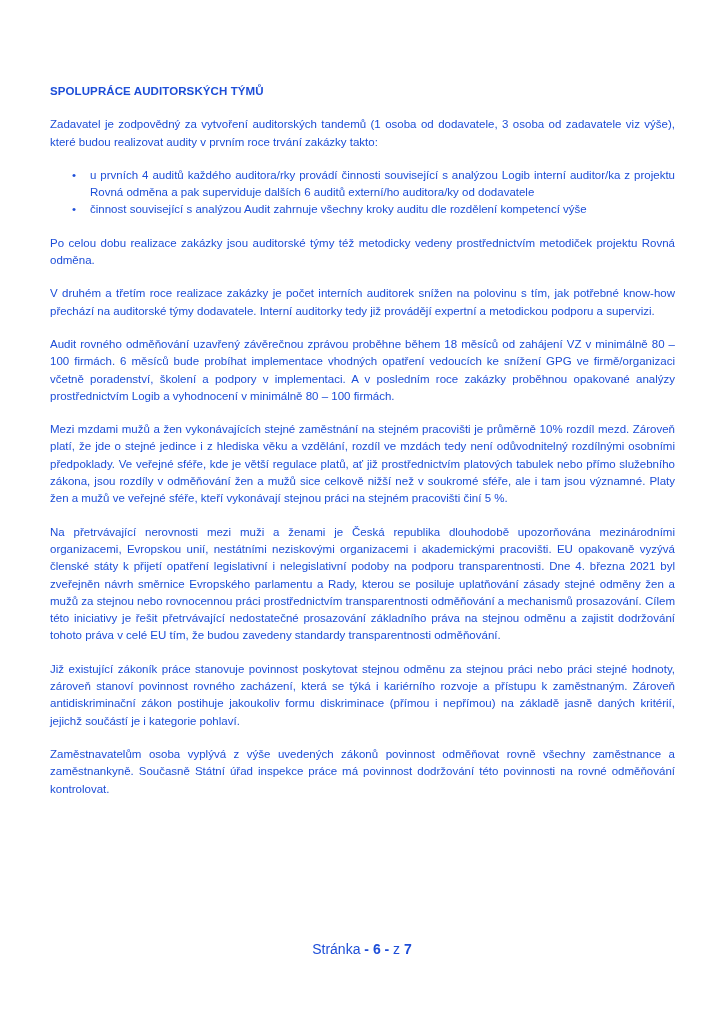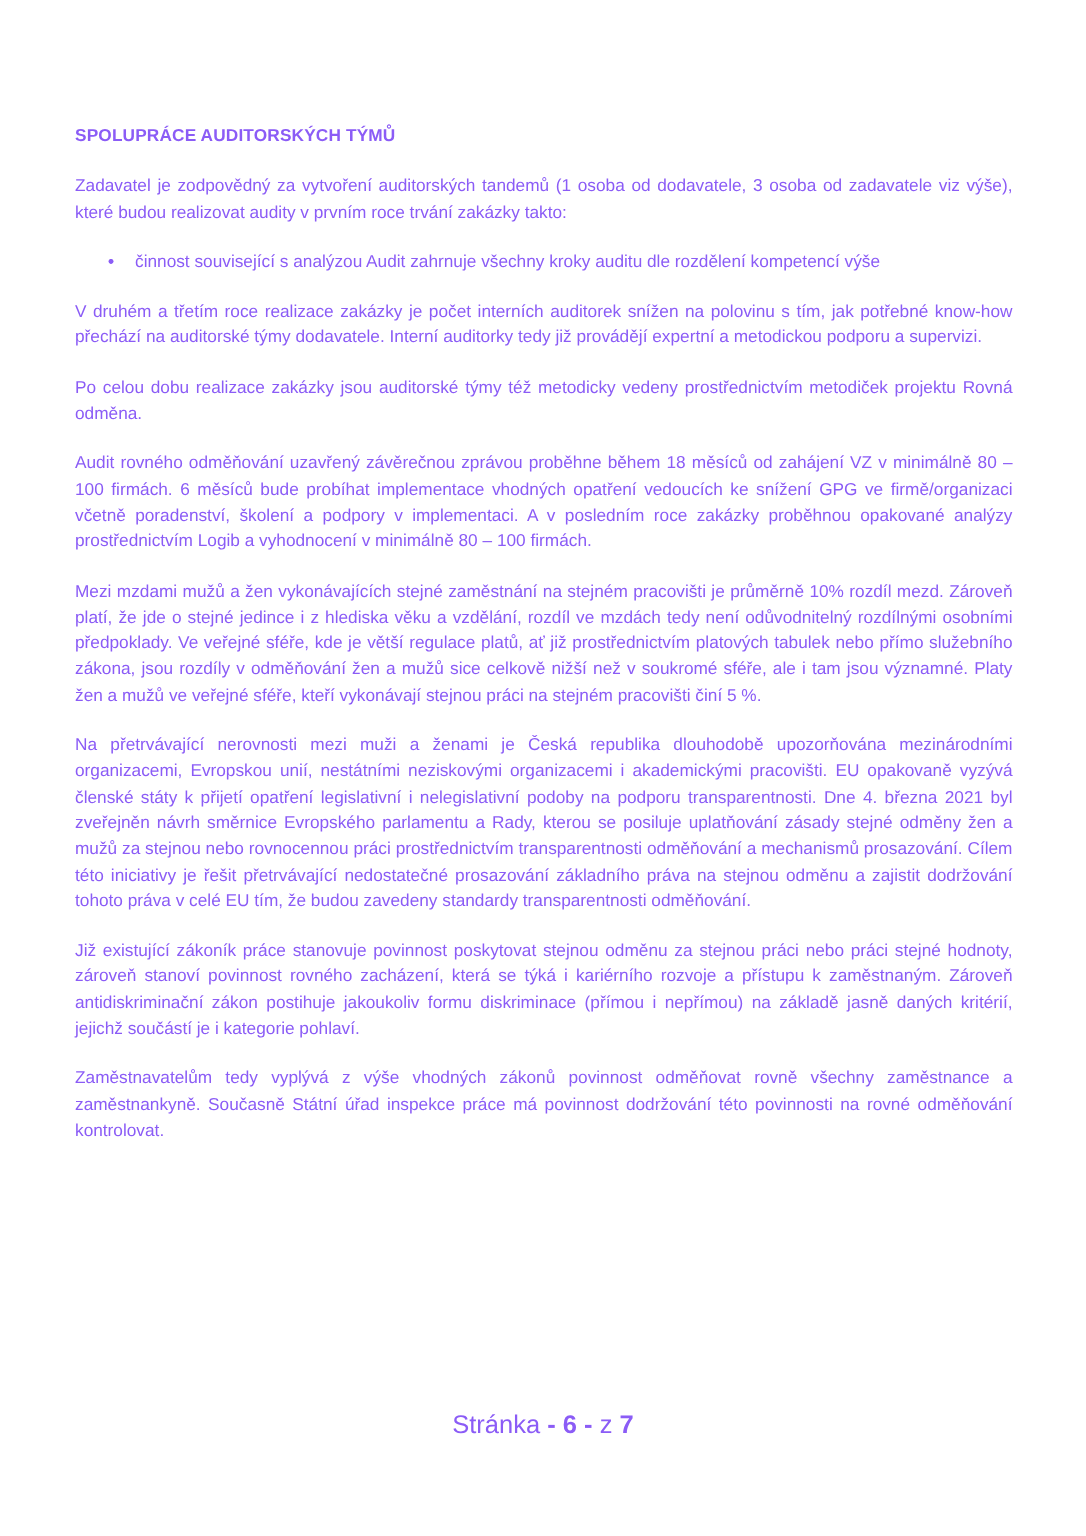--- a/index.html
+++ b/index.html
@@ -7,21 +7,21 @@
     margin: 0;
     padding: 0;
     background: #ffffff;
   }
   .page {
     position: relative;
     width: 724px;
     height: 1024px;
     background: #ffffff;
     font-family: "Liberation Sans", sans-serif;
-    color: #8b5cf6;
+    color: #1d4ed8;
     overflow: hidden;
   }
   .content {
     position: absolute;
     left: 50px;
     top: 83px;
     width: 625px;
     font-size: 11.5px;
     line-height: 17.3px;
   }
@@ -48,63 +48,64 @@
     position: absolute;
     left: 22px;
     top: 0;
   }
   .footer {
     position: absolute;
     left: 0;
     top: 941px;
     width: 724px;
     text-align: center;
-    font-size: 17px;
+    font-size: 14px;
     line-height: 17px;
   }
   .footer .bold {
     font-weight: bold;
   }
 </style>
 </head>
 <body>
 
 <div class="page">
 
   <div class="content">
 
     <p class="heading">SPOLUPRÁCE AUDITORSKÝCH TÝMŮ</p>
 
     <p class="para">Zadavatel je zodpovědný za vytvoření auditorských tandemů (1 osoba od dodavatele, 3 osoba od zadavatele viz výše), které budou realizovat audity v prvním roce trvání zakázky takto:</p>
 
     <ul class="bullet-list">
       <li>
         <span class="bullet-dot">•</span>
+        <span>u prvních 4 auditů každého auditora/rky provádí činnosti související s analýzou Logib interní auditor/ka z projektu Rovná odměna a pak superviduje dalších 6 auditů externí/ho auditora/ky od dodavatele</span>
       </li>
       <li>
         <span class="bullet-dot">•</span>
         <span>činnost související s analýzou Audit zahrnuje všechny kroky auditu dle rozdělení kompetencí výše</span>
       </li>
     </ul>
 
+    <p class="para">Po celou dobu realizace zakázky jsou auditorské týmy též metodicky vedeny prostřednictvím metodiček projektu Rovná odměna.</p>
+
     <p class="para">V druhém a třetím roce realizace zakázky je počet interních auditorek snížen na polovinu s tím, jak potřebné know-how přechází na auditorské týmy dodavatele. Interní auditorky tedy již provádějí expertní a metodickou podporu a supervizi.</p>
-
-    <p class="para">Po celou dobu realizace zakázky jsou auditorské týmy též metodicky vedeny prostřednictvím metodiček projektu Rovná odměna.</p>
 
 
     <p class="para">Audit rovného odměňování uzavřený závěrečnou zprávou proběhne během 18 měsíců od zahájení VZ v minimálně 80 – 100 firmách. 6 měsíců bude probíhat implementace vhodných opatření vedoucích ke snížení GPG ve firmě/organizaci včetně poradenství, školení a podpory v implementaci. A v posledním roce zakázky proběhnou opakované analýzy prostřednictvím Logib a vyhodnocení v minimálně 80 – 100 firmách.</p>
 
 
     <p class="para">Mezi mzdami mužů a žen vykonávajících stejné zaměstnání na stejném pracovišti je průměrně 10% rozdíl mezd. Zároveň platí, že jde o stejné jedince i z hlediska věku a vzdělání, rozdíl ve mzdách tedy není odůvodnitelný rozdílnými osobními předpoklady. Ve veřejné sféře, kde je větší regulace platů, ať již prostřednictvím platových tabulek nebo přímo služebního zákona, jsou rozdíly v odměňování žen a mužů sice celkově nižší než v soukromé sféře, ale i tam jsou významné. Platy žen a mužů ve veřejné sféře, kteří vykonávají stejnou práci na stejném pracovišti činí 5 %.</p>
 
     <p class="para">Na přetrvávající nerovnosti mezi muži a ženami je Česká republika dlouhodobě upozorňována mezinárodními organizacemi, Evropskou unií, nestátními neziskovými organizacemi i akademickými pracovišti. EU opakovaně vyzývá členské státy k přijetí opatření legislativní i nelegislativní podoby na podporu transparentnosti. Dne 4. března 2021 byl zveřejněn návrh směrnice Evropského parlamentu a Rady, kterou se posiluje uplatňování zásady stejné odměny žen a mužů za stejnou nebo rovnocennou práci prostřednictvím transparentnosti odměňování a mechanismů prosazování. Cílem této iniciativy je řešit přetrvávající nedostatečné prosazování základního práva na stejnou odměnu a zajistit dodržování tohoto práva v celé EU tím, že budou zavedeny standardy transparentnosti odměňování.</p>
 
     <p class="para">Již existující zákoník práce stanovuje povinnost poskytovat stejnou odměnu za stejnou práci nebo práci stejné hodnoty, zároveň stanoví povinnost rovného zacházení, která se týká i kariérního rozvoje a přístupu k zaměstnaným. Zároveň antidiskriminační zákon postihuje jakoukoliv formu diskriminace (přímou i nepřímou) na základě jasně daných kritérií, jejichž součástí je i kategorie pohlaví.</p>
 
-    <p class="para">Zaměstnavatelům tedy vyplývá z výše vhodných zákonů povinnost odměňovat rovně všechny zaměstnance a zaměstnankyně. Současně Státní úřad inspekce práce má povinnost dodržování této povinnosti na rovné odměňování kontrolovat.</p>
+    <p class="para">Zaměstnavatelům osoba vyplývá z výše uvedených zákonů povinnost odměňovat rovně všechny zaměstnance a zaměstnankyně. Současně Státní úřad inspekce práce má povinnost dodržování této povinnosti na rovné odměňování kontrolovat.</p>
 
   </div>
 
   <div class="footer">
     <span>Stránka</span>
     <span class="bold">- 6 -</span>
     <span>z</span>
     <span class="bold">7</span>
   </div>
 

